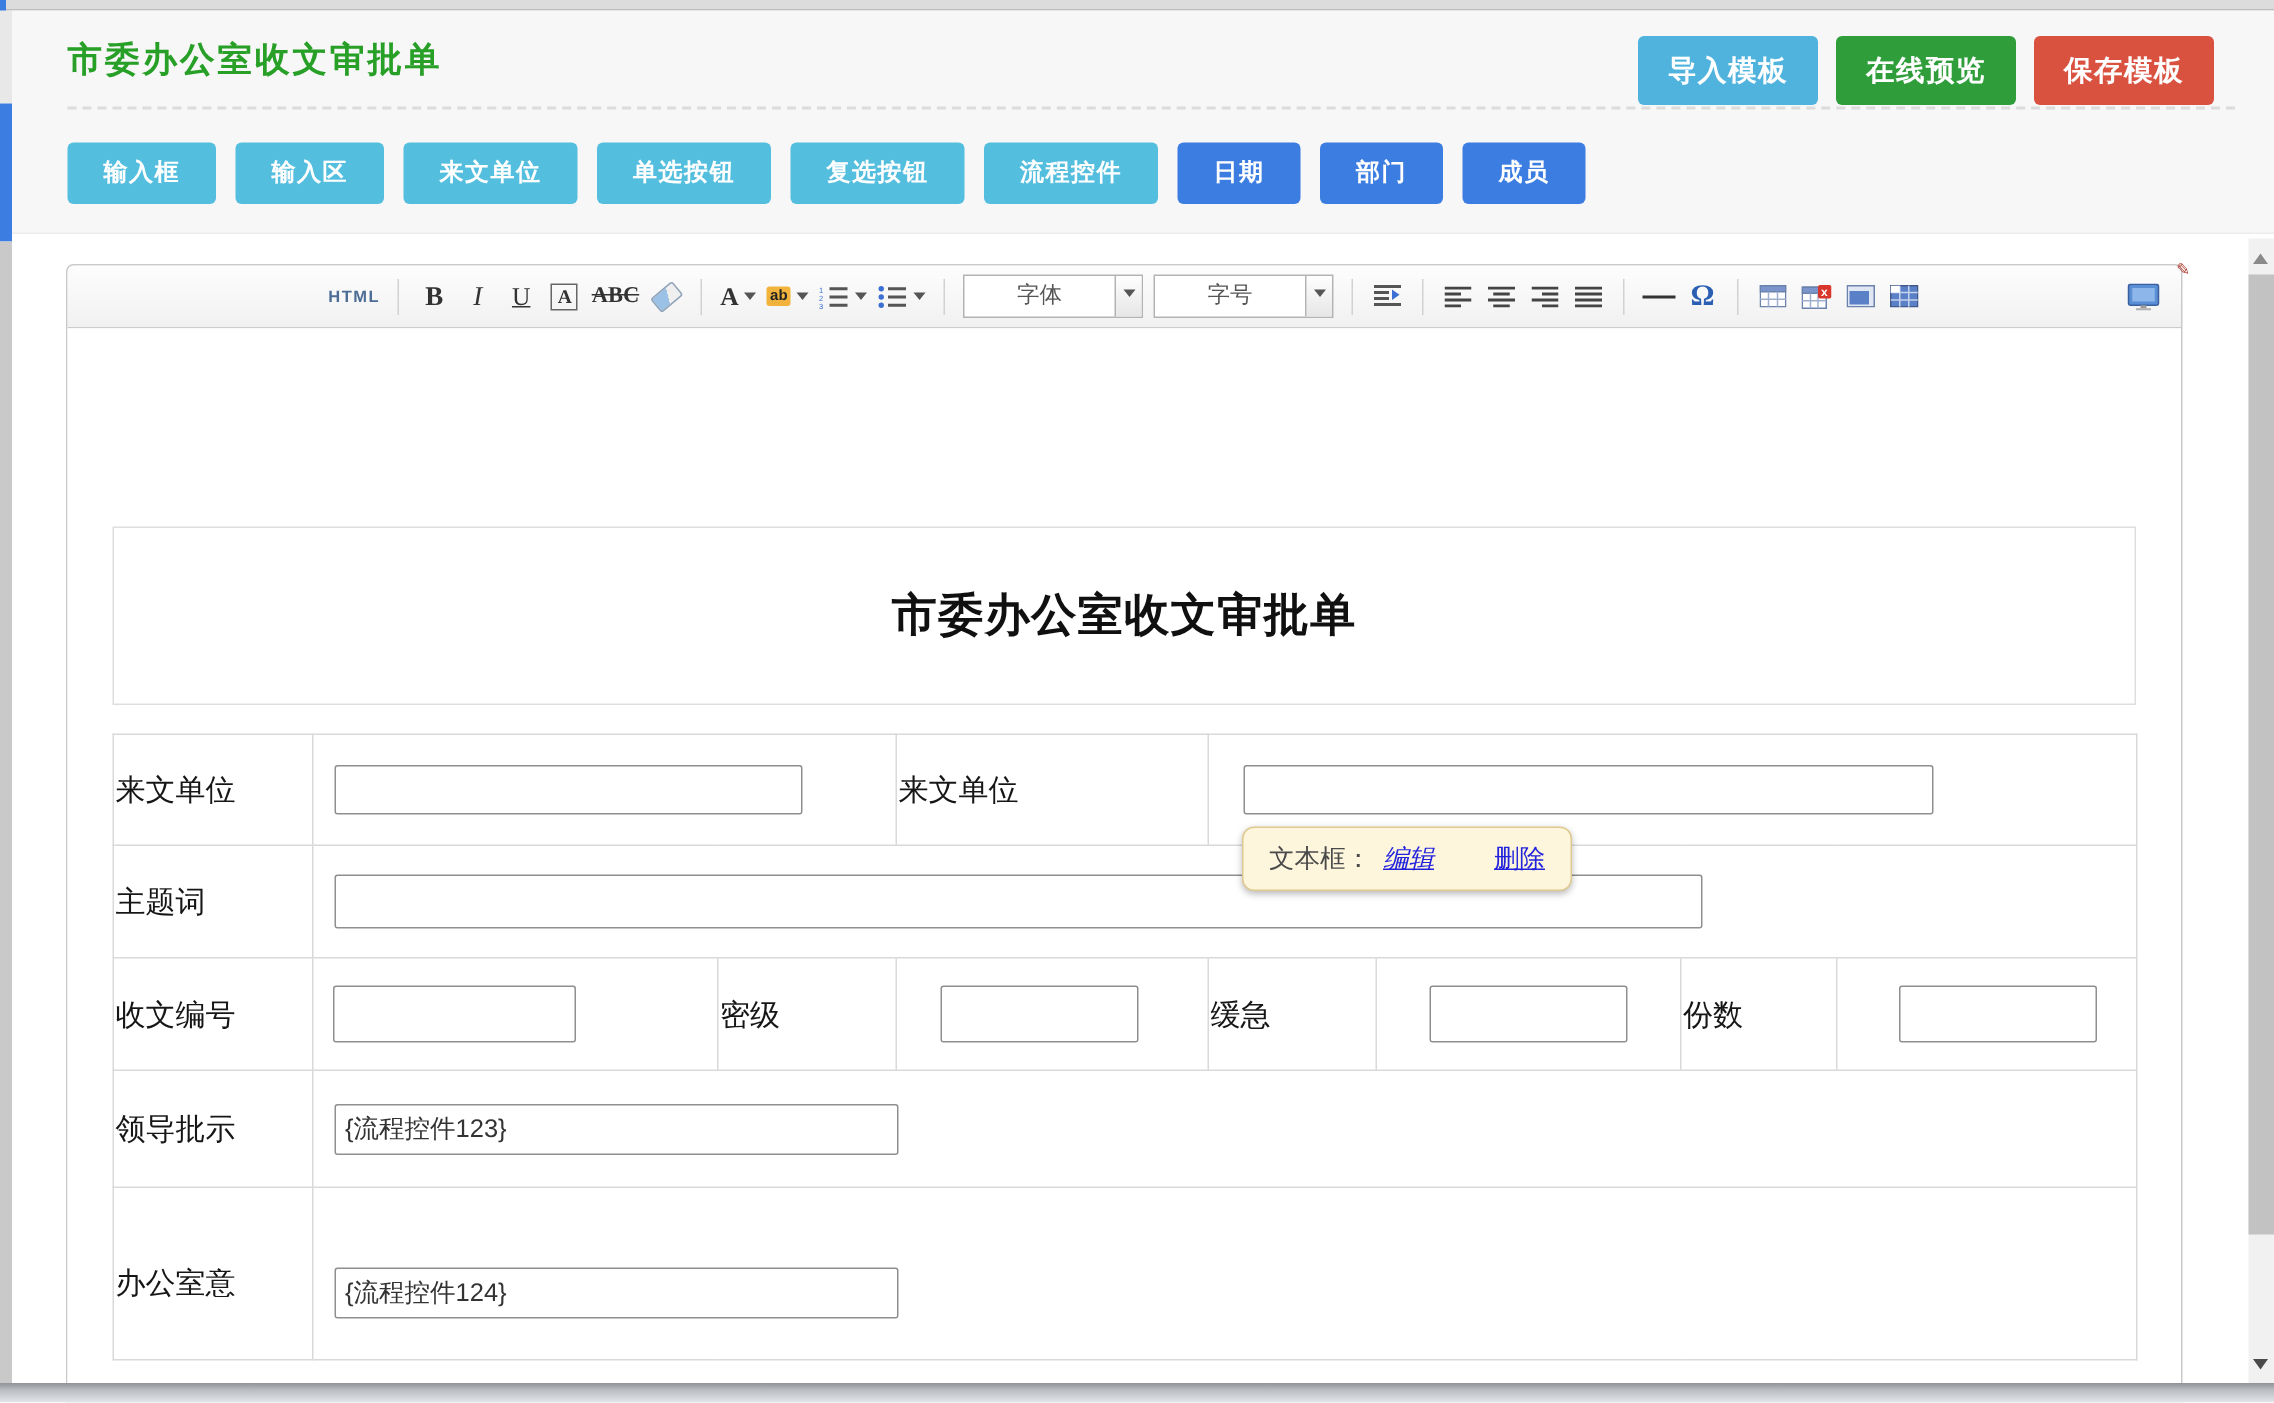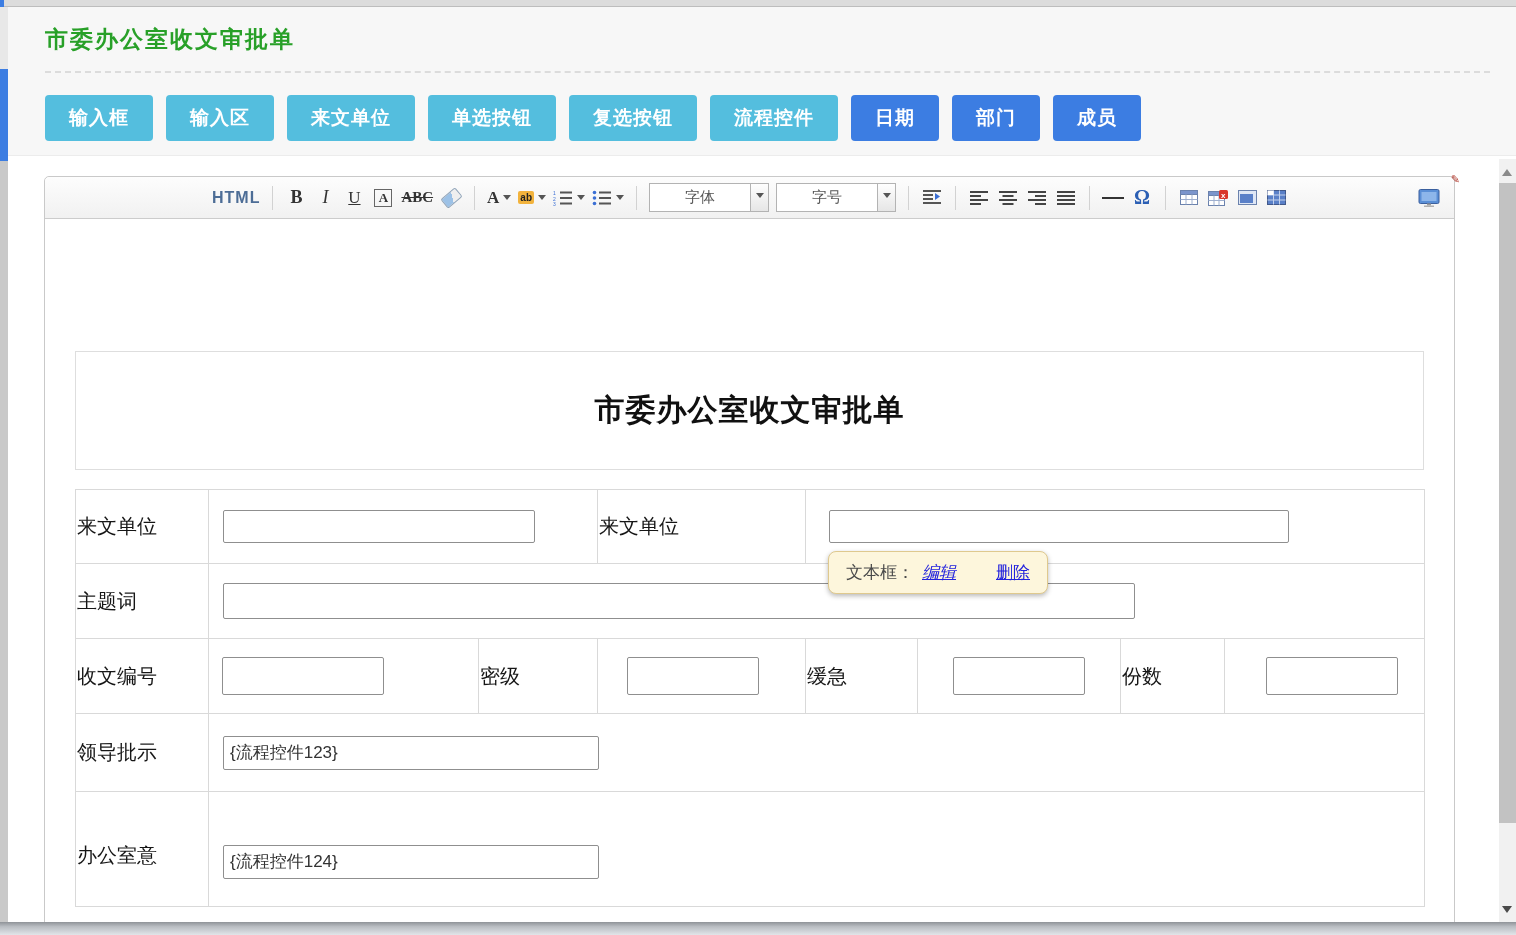--- a/index.html
+++ b/index.html
@@ -22,32 +22,32 @@
       font-size:23px;font-weight:bold;color:#28a028;letter-spacing:2px;}
   .hdr-actions{position:absolute;right:40px;top:17px;display:flex;gap:12px;}
   .btn-hdr{display:inline-block;padding:10px 20px;border-radius:4px;color:#fff;cursor:pointer;
       font-family:"Liberation Serif","DejaVu Serif",serif;font-size:19px;font-weight:bold;letter-spacing:1px;}
   .btn-import{background:#4fb3dd;}
   .btn-preview{background:#2f9e3a;}
   .btn-save{background:#d9513f;}
   .dashed-sep{position:absolute;left:37px;right:26px;top:64px;border-top:2px dashed #dcdcdc;height:0;}
   .field-row{position:absolute;left:37px;top:88px;display:flex;gap:13px;}
   .btn-field{display:inline-block;padding:10px 24px;border-radius:4px;color:#fff;cursor:pointer;
-      font-family:"Liberation Serif","DejaVu Serif",serif;font-size:19px;font-weight:bold;letter-spacing:1px;}
+      font-family:"Liberation Serif","DejaVu Serif",serif;font-size:16px;font-weight:bold;letter-spacing:1px;}
   .btn-field.light{background:#54bede;}
   .btn-field.dark{background:#3c7de2;padding:10px 24px;}
 
   
   .editor{position:absolute;left:44px;top:176px;width:1411px;height:759px;border:1px solid #c9c9c9;
       border-radius:5px 5px 0 0;background:#fff;box-sizing:border-box;}
   .toolbar{height:41px;display:flex;align-items:center;justify-content:center;gap:7px;
       background:linear-gradient(#fdfdfd,#f1f1f1);border-bottom:1px solid #ccc;border-radius:5px 5px 0 0;position:relative;}
   .sep{width:1px;height:24px;background:#d2d2d2;margin:0 5px;}
   .ti{min-width:22px;height:26px;display:flex;align-items:center;justify-content:center;color:#333;cursor:pointer;}
-  .ti-html{font-size:16px;font-weight:bold;color:#4d6d96;letter-spacing:1px;}
+  .ti-html{font-size:11px;font-weight:bold;color:#4d6d96;letter-spacing:1px;}
   .ti-b{font-family:"Liberation Serif",serif;font-size:18px;font-weight:bold;}
   .ti-i{font-family:"Liberation Serif",serif;font-size:18px;font-style:italic;}
   .ti-u{font-family:"Liberation Serif",serif;font-size:17px;text-decoration:underline;}
   .ti-abox{font-family:"Liberation Serif",serif;font-size:13px;font-weight:bold;border:1px solid #666;
       min-width:0;width:16px;height:16px;line-height:16px;text-align:center;display:block;}
   .ti-abc{font-family:"Liberation Serif",serif;font-size:15px;font-weight:bold;text-decoration:line-through;}
   .eraser{display:block;width:17px;height:10px;border:1px solid #8fa3b8;border-radius:2px;
       background:linear-gradient(115deg,#9cc1e6 55%,#efefef 45%);transform:rotate(-40deg);}
   .ti-fore{font-family:"Liberation Serif",serif;font-size:17px;font-weight:bold;}
   .caret{width:0;height:0;border:4px solid transparent;border-top:5px solid #555;margin-left:4px;margin-top:4px;}
@@ -105,20 +105,25 @@
 <div class="top-bar"></div>
 <div class="corner-blue"></div>
 <div class="left-strip">
   <div class="ls-top"></div>
   <div class="ls-blue"></div>
   <div class="ls-bot"></div>
 </div>
 
 <div class="header-panel">
   <div class="page-title">市委办公室收文审批单</div>
+  <div class="hdr-actions">
+    <span class="btn-hdr btn-import">导入模板</span>
+    <span class="btn-hdr btn-preview">在线预览</span>
+    <span class="btn-hdr btn-save">保存模板</span>
+  </div>
   <div class="dashed-sep"></div>
   <div class="field-row">
     <span class="btn-field light">输入框</span>
     <span class="btn-field light">输入区</span>
     <span class="btn-field light">来文单位</span>
     <span class="btn-field light">单选按钮</span>
     <span class="btn-field light">复选按钮</span>
     <span class="btn-field light">流程控件</span>
     <span class="btn-field dark">日期</span>
     <span class="btn-field dark">部门</span>

